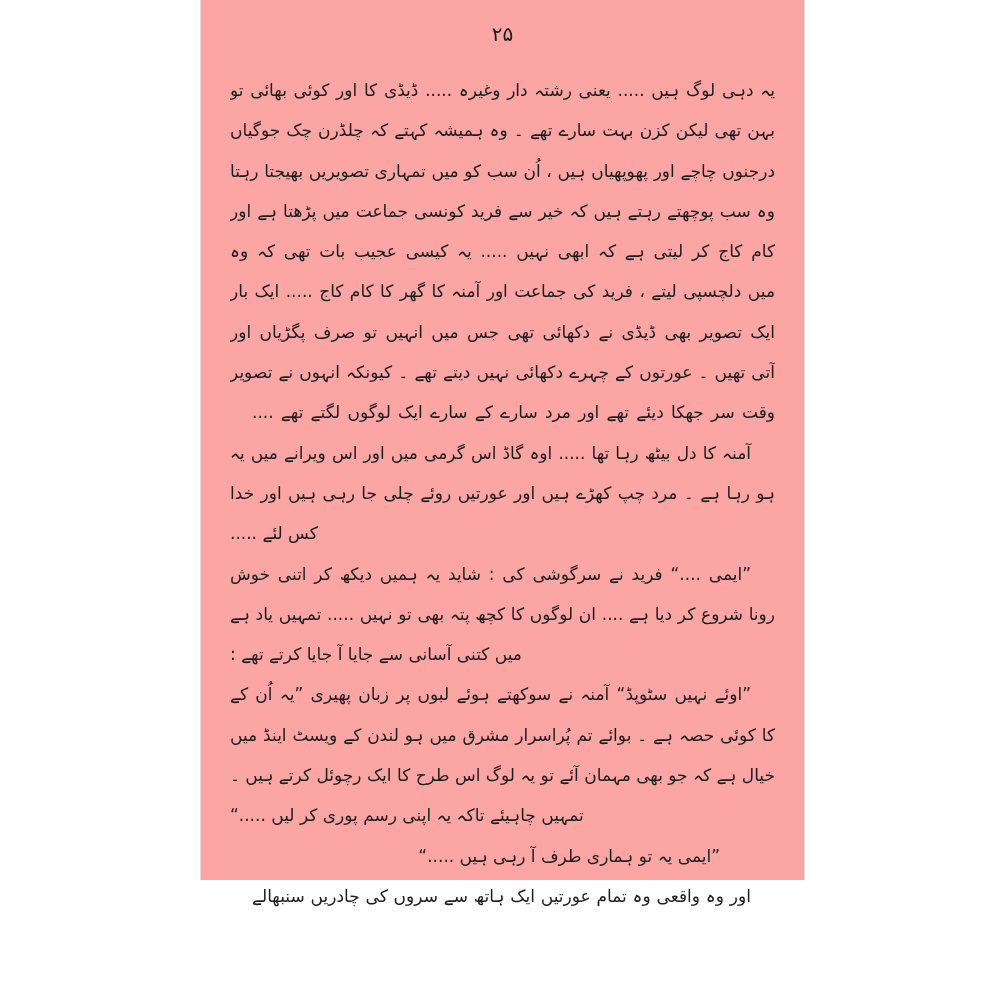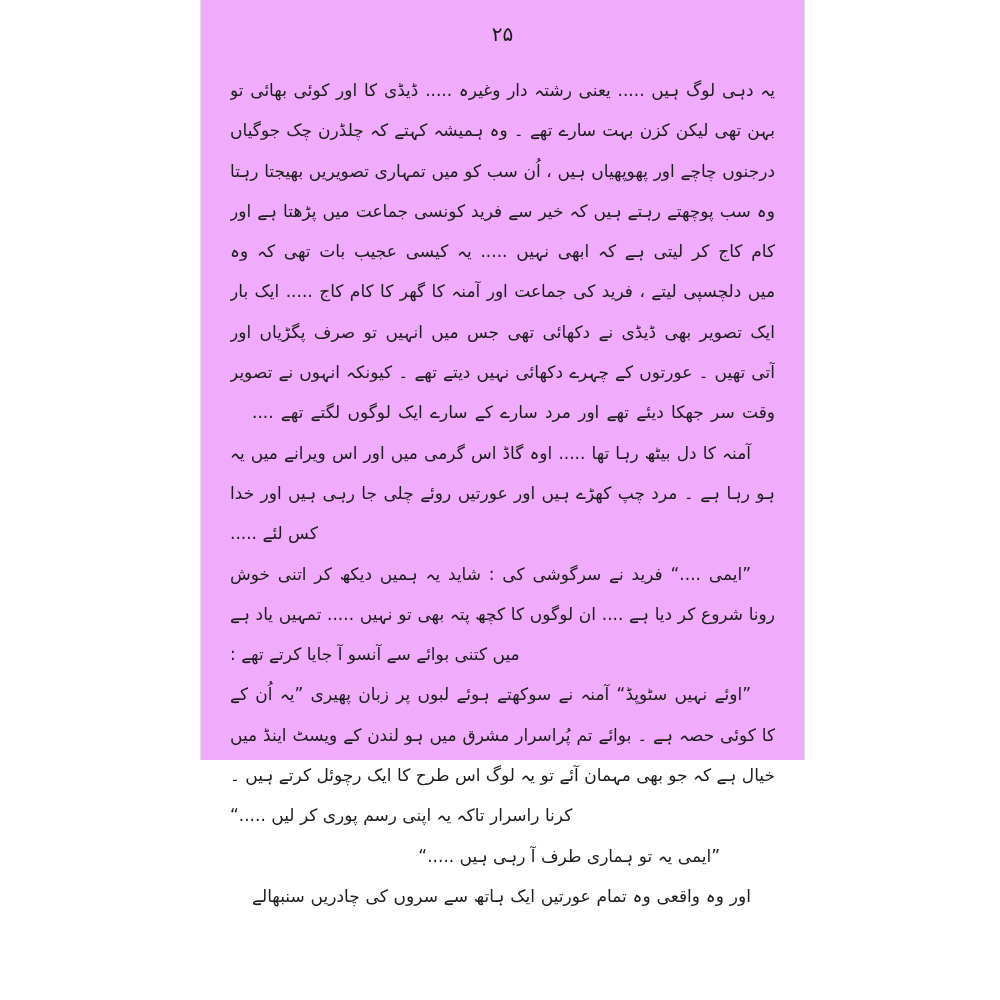--- a/index.html
+++ b/index.html
@@ -16,22 +16,22 @@
     height: 1000px;
     background: #ffffff;
     overflow: hidden;
   }
   
   .book-page {
     position: absolute;
     left: 200px;
     top: 0;
     width: 605px;
-    height: 760px;
-    background: #f0abfc;
+    height: 880px;
+    background: #fca5a5;
     border-left: 1px solid #dededa;
     border-right: 1px solid #d9d9d5;
     box-sizing: border-box;
   }
   .page-number {
     margin-top: 22px;
     text-align: center;
     font-size: 20px;
     color: #1c1c1c;
     letter-spacing: 1px;
@@ -82,23 +82,23 @@
       <div class="line l-full">کام کاج کر لیتی ہے کہ ابھی نہیں ..... یہ کیسی عجیب بات تھی کہ وہ ہمیشہ صرف ان باتوں</div>
       <div class="line l-full">میں دلچسپی لیتے ، فرید کی جماعت اور آمنہ کا گھر کا کام کاج ..... ایک بار اُن سب کی</div>
       <div class="line l-full">ایک تصویر بھی ڈیڈی نے دکھائی تھی جس میں انہیں تو صرف پگڑیاں اور چادریں ہی نظر</div>
       <div class="line l-full">آتی تھیں ۔ عورتوں کے چہرے دکھائی نہیں دیتے تھے ۔ کیونکہ انہوں نے تصویر اترواتے</div>
       <div class="line l-full end-1">وقت سر جھکا دیئے تھے اور مرد سارے کے سارے ایک لوگوں لگتے تھے ....</div>
       <div class="line l-full ind-1">آمنہ کا دل بیٹھ رہا تھا ..... اوہ گاڈ اس گرمی میں اور اس ویرانے میں یہ کیا ڈرامہ</div>
       <div class="line l-full">ہو رہا ہے ۔ مرد چپ کھڑے ہیں اور عورتیں روئے چلی جا رہی ہیں اور خدا کے واسطے</div>
       <div class="line l-left">کس لئے .....</div>
       <div class="line l-full ind-1">”ایمی ....“ فرید نے سرگوشی کی : شاید یہ ہمیں دیکھ کر اتنی خوش ہوئی ہیں کہ انہوں نے</div>
       <div class="line l-full">رونا شروع کر دیا ہے .... ان لوگوں کا کچھ پتہ بھی تو نہیں ..... تمہیں یاد ہے ڈیڈی کی آنکھوں</div>
-      <div class="line l-left">میں کتنی بوائے سے آنسو آ جایا کرتے تھے :</div>
+      <div class="line l-left">میں کتنی آسانی سے جایا آ جایا کرتے تھے :</div>
       <div class="line l-full ind-1">”اوئے نہیں سٹوپڈ“ آمنہ نے سوکھتے ہوئے لبوں پر زبان پھیری ”یہ اُن کے کلچر</div>
       <div class="line l-full">کا کوئی حصہ ہے ۔ بوائے تم پُراسرار مشرق میں ہو لندن کے ویسٹ اینڈ میں نہیں ہو .... میرا</div>
       <div class="line l-full">خیال ہے کہ جو بھی مہمان آئے تو یہ لوگ اس طرح کا ایک رچوئل کرتے ہیں ۔ ہمیں انتظار</div>
-      <div class="line l-left">کرنا راسرار تاکہ یہ اپنی رسم پوری کر لیں .....“</div>
+      <div class="line l-left">تمہیں چاہیئے تاکہ یہ اپنی رسم پوری کر لیں .....“</div>
       <div class="line l-right ind-2">”ایمی یہ تو ہماری طرف آ رہی ہیں .....“</div>
       <div class="line l-full ind-1 end-1">اور وہ واقعی وہ تمام عورتیں ایک ہاتھ سے سروں کی چادریں سنبھالے اور دوسرا</div>
     </div>
 
   </div>
 </div>
 
 </body></html>

